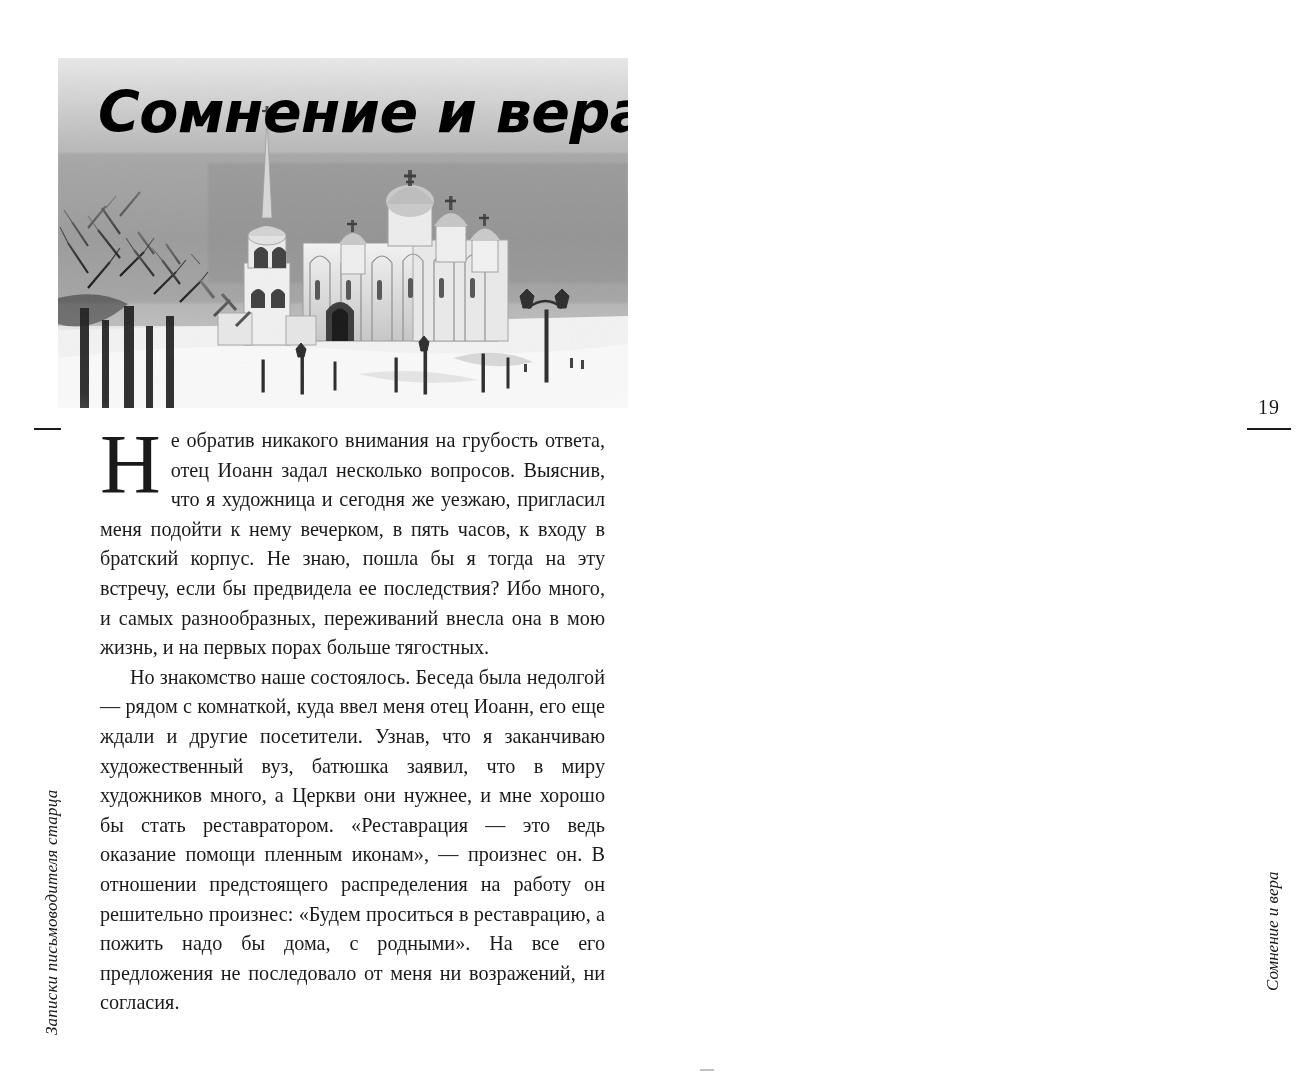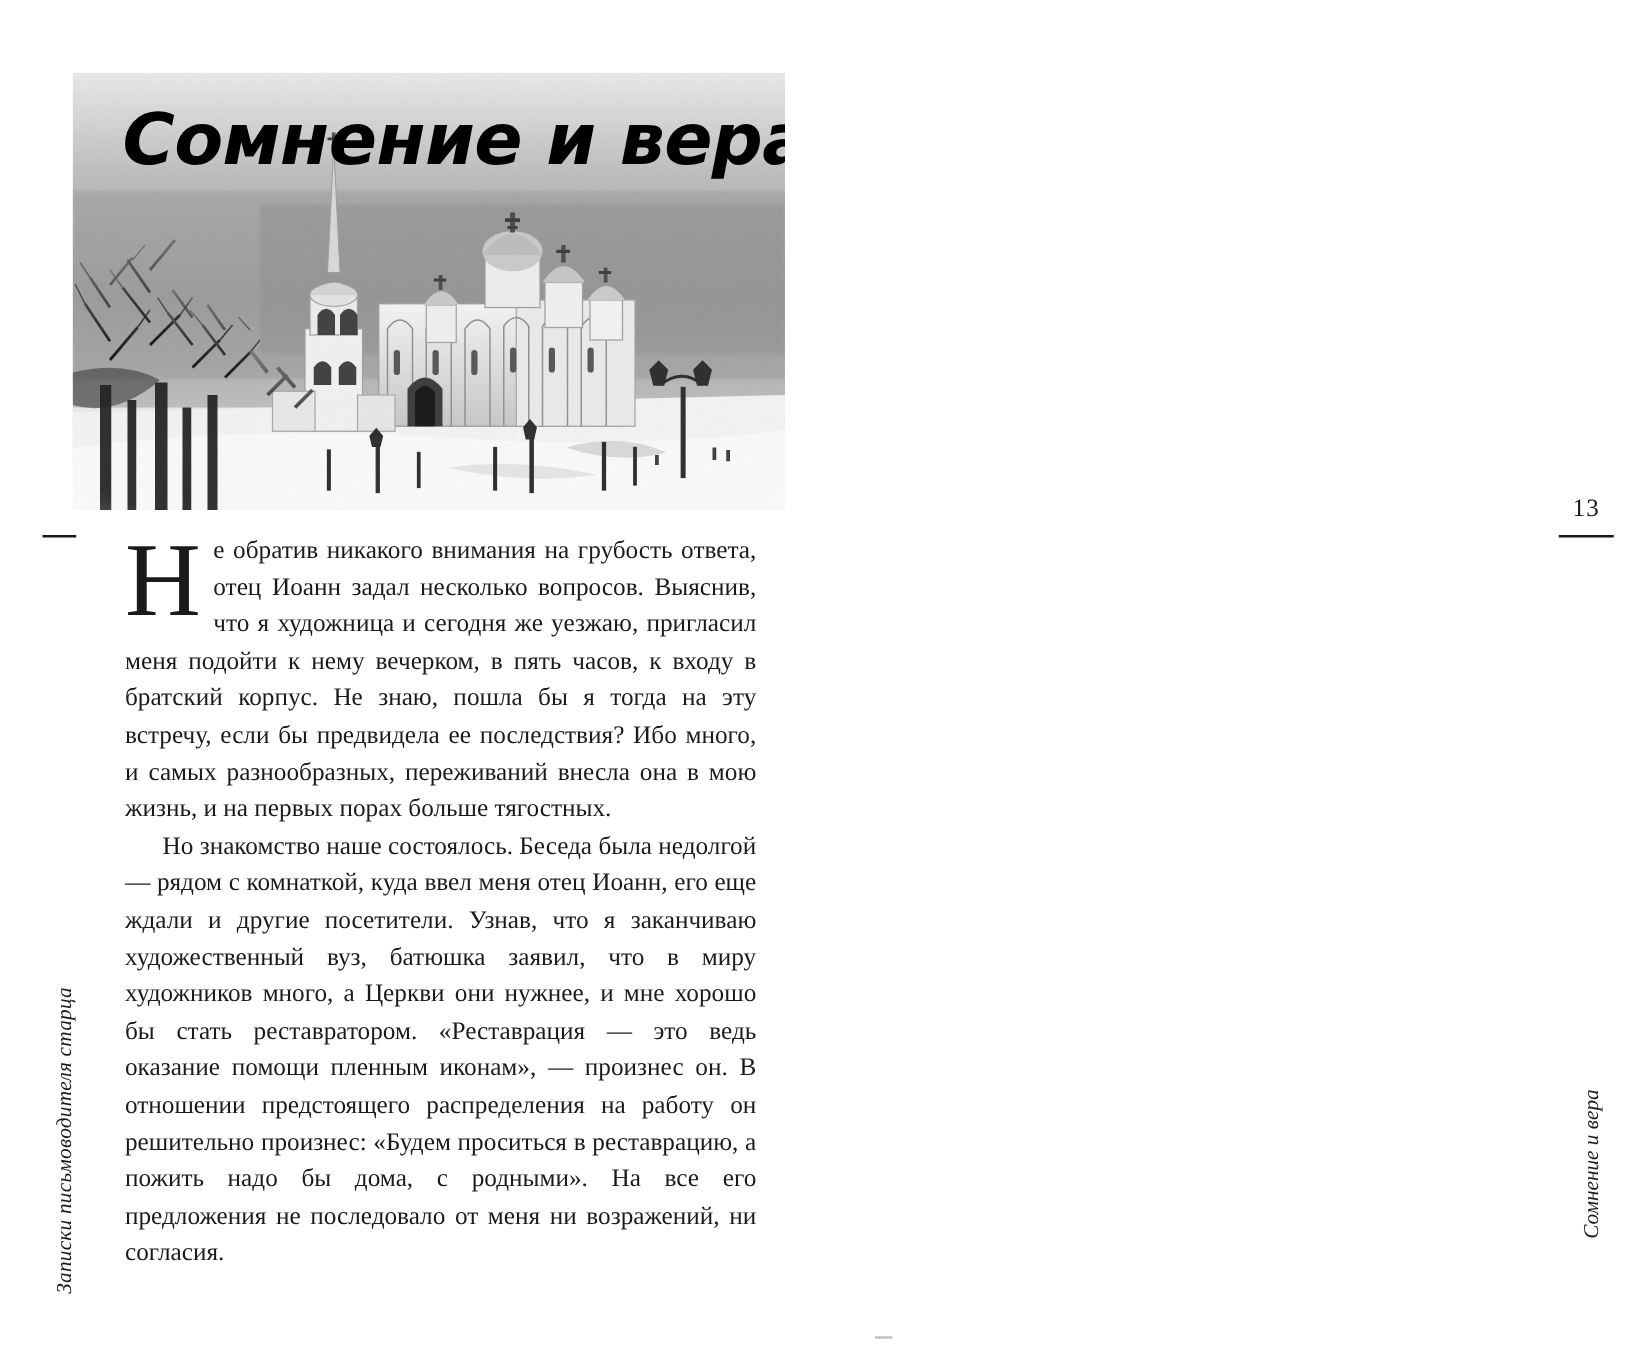--- a/index.html
+++ b/index.html
@@ -309,19 +309,19 @@
       <p class="first"><span class="dropcap">Н</span><span>е обратив никакого внимания на грубость ответа, отец Иоанн задал несколько вопросов. Выяснив, что я художница и сегодня же уезжаю, пригласил меня подойти к нему вечерком, в пять часов, к входу в братский корпус. Не знаю, пошла бы я тогда на эту встречу, если бы предвидела ее последствия? Ибо много, и самых разнообразных, переживаний внесла она в мою жизнь, и на первых порах больше тягостных.</span></p>
       <p>Но знакомство наше состоялось. Беседа была недолгой — рядом с комнаткой, куда ввел меня отец Иоанн, его еще ждали и другие посетители. Узнав, что я заканчиваю художественный вуз, батюшка заявил, что в миру художников много, а Церкви они нужнее, и мне хорошо бы стать реставратором. «Реставрация — это ведь оказание помощи пленным иконам», — произнес он. В отношении предстоящего распределения на работу он решительно произнес: «Будем проситься в реставрацию, а пожить надо бы дома, с родными». На все его предложения не последовало от меня ни возражений, ни согласия.</p>
     </div>
   </div>
 
   <div class="page-right">
     
   </div>
 
   <div class="margin-right">
-    <div class="folio">13</div>
+    <div class="folio">19</div>
     <div class="rule"></div>
     <div class="vtext">Сомнение и вера</div>
   </div>
 
   <div class="gutter-mark"></div>
 </div>
 
 </body></html>

